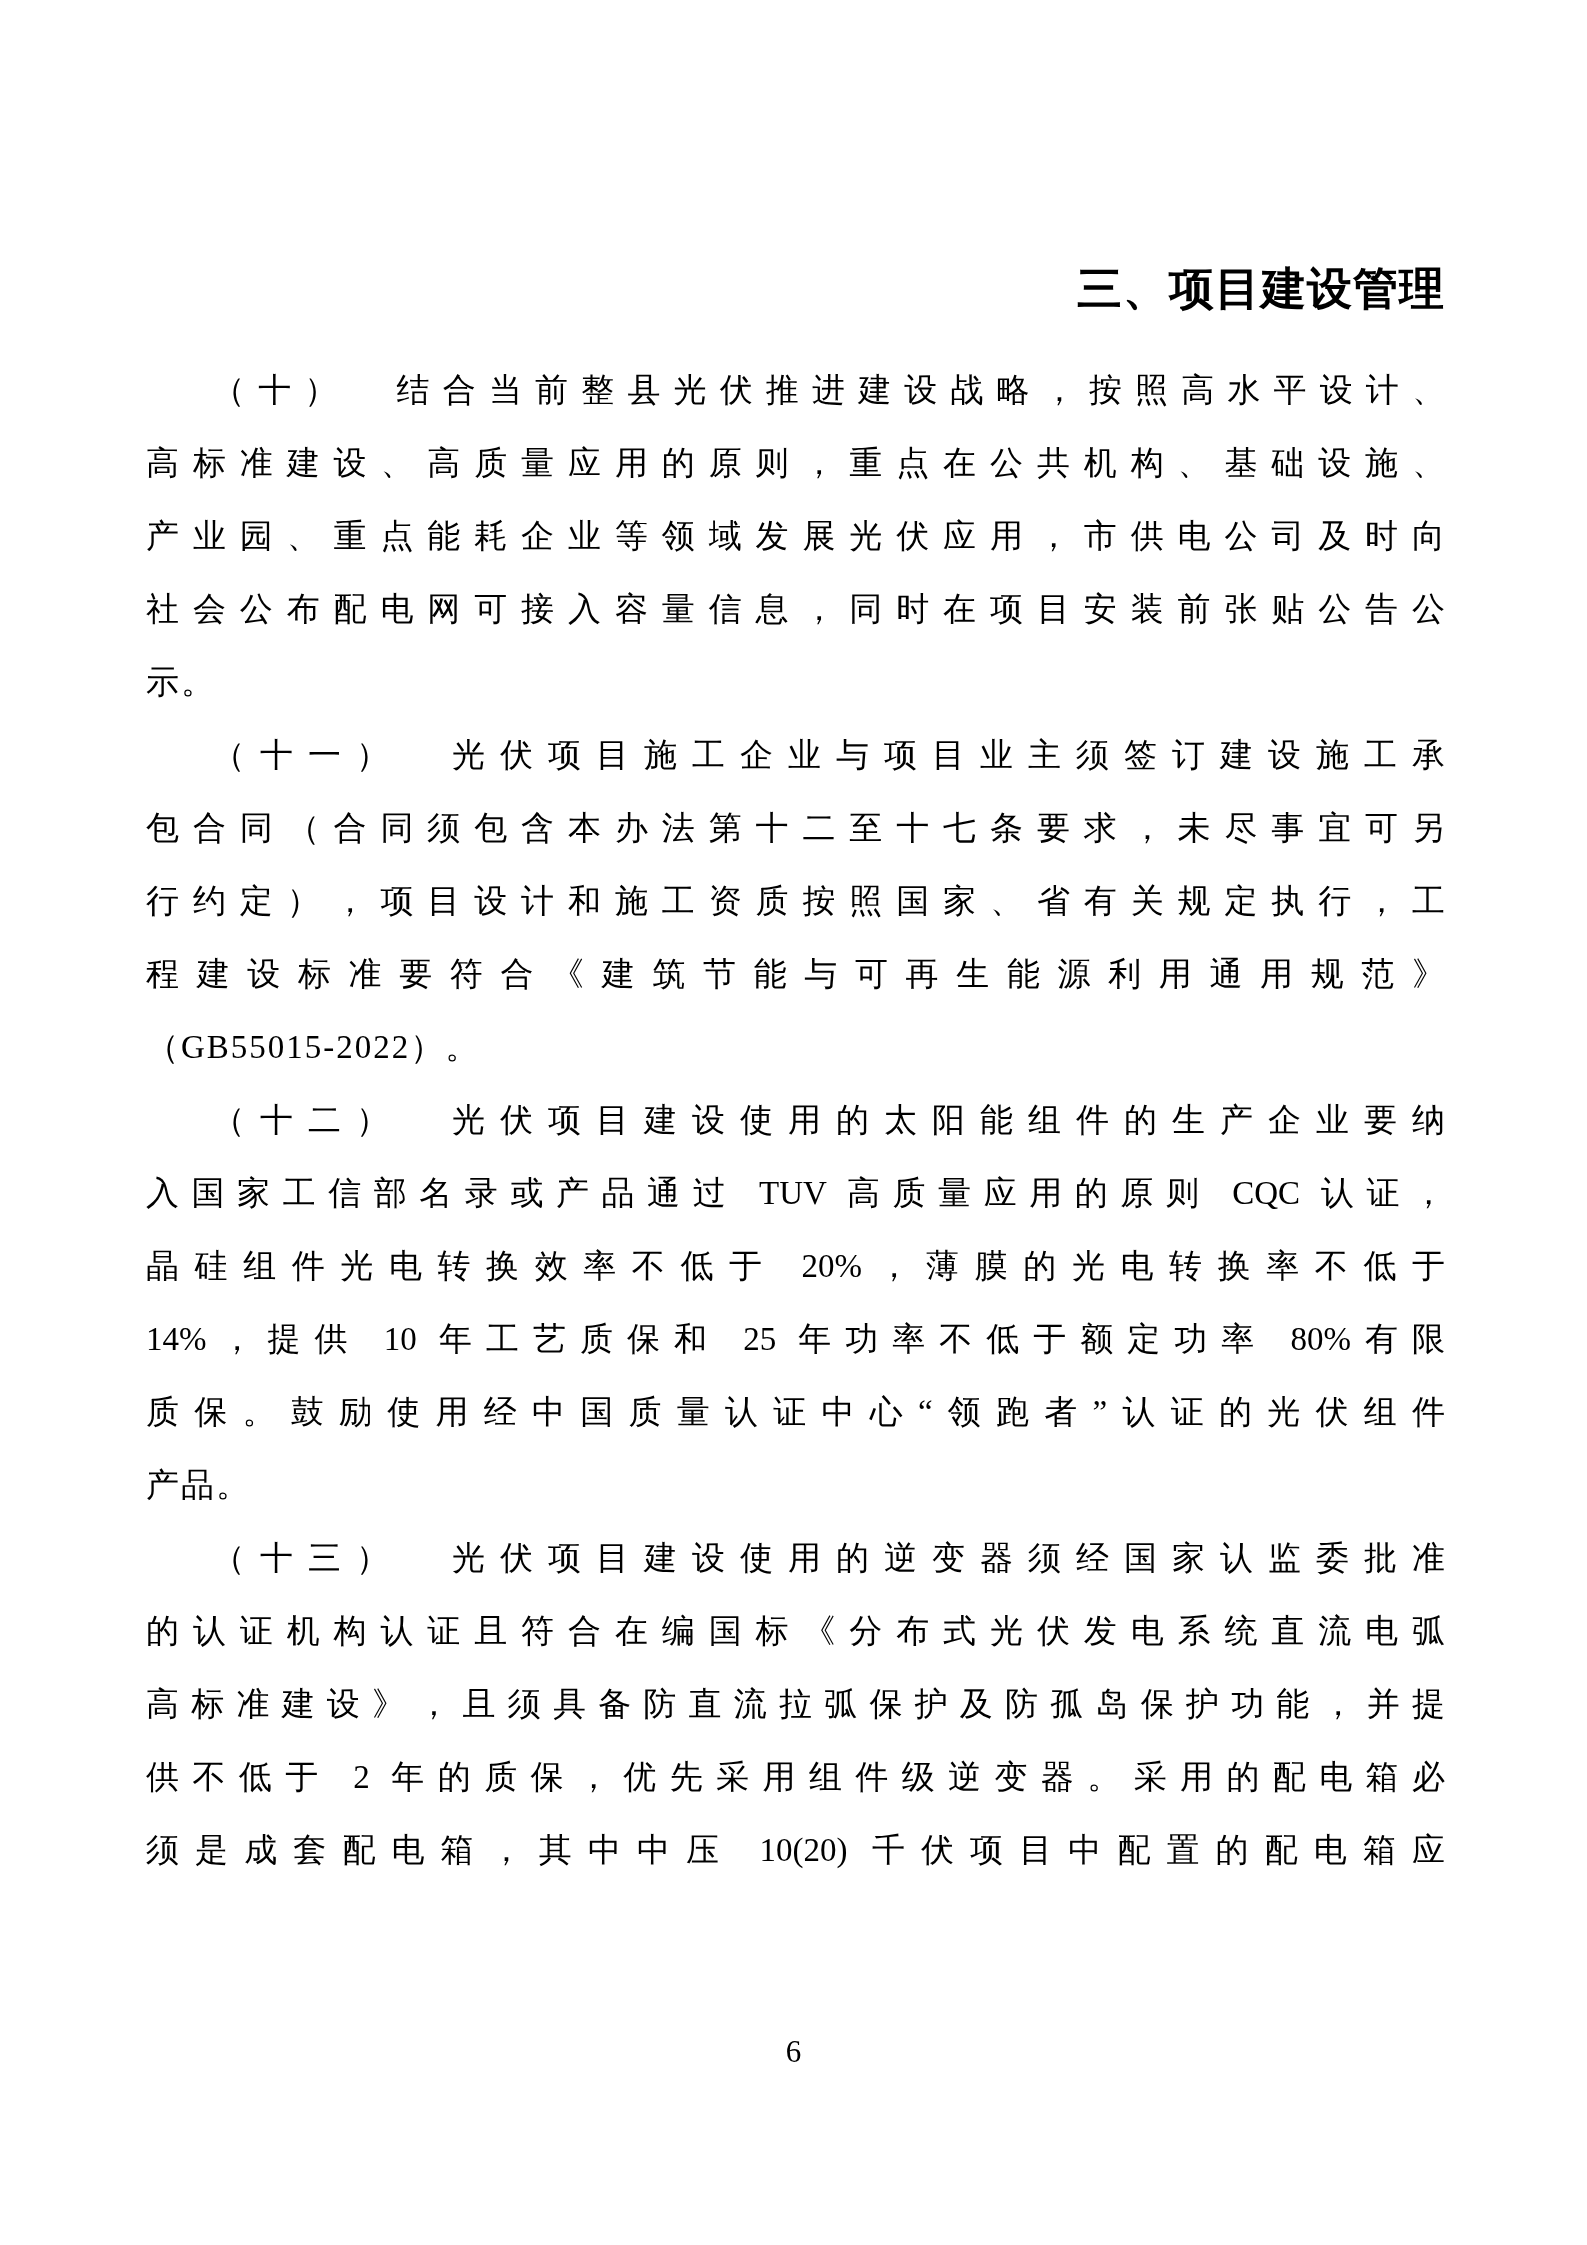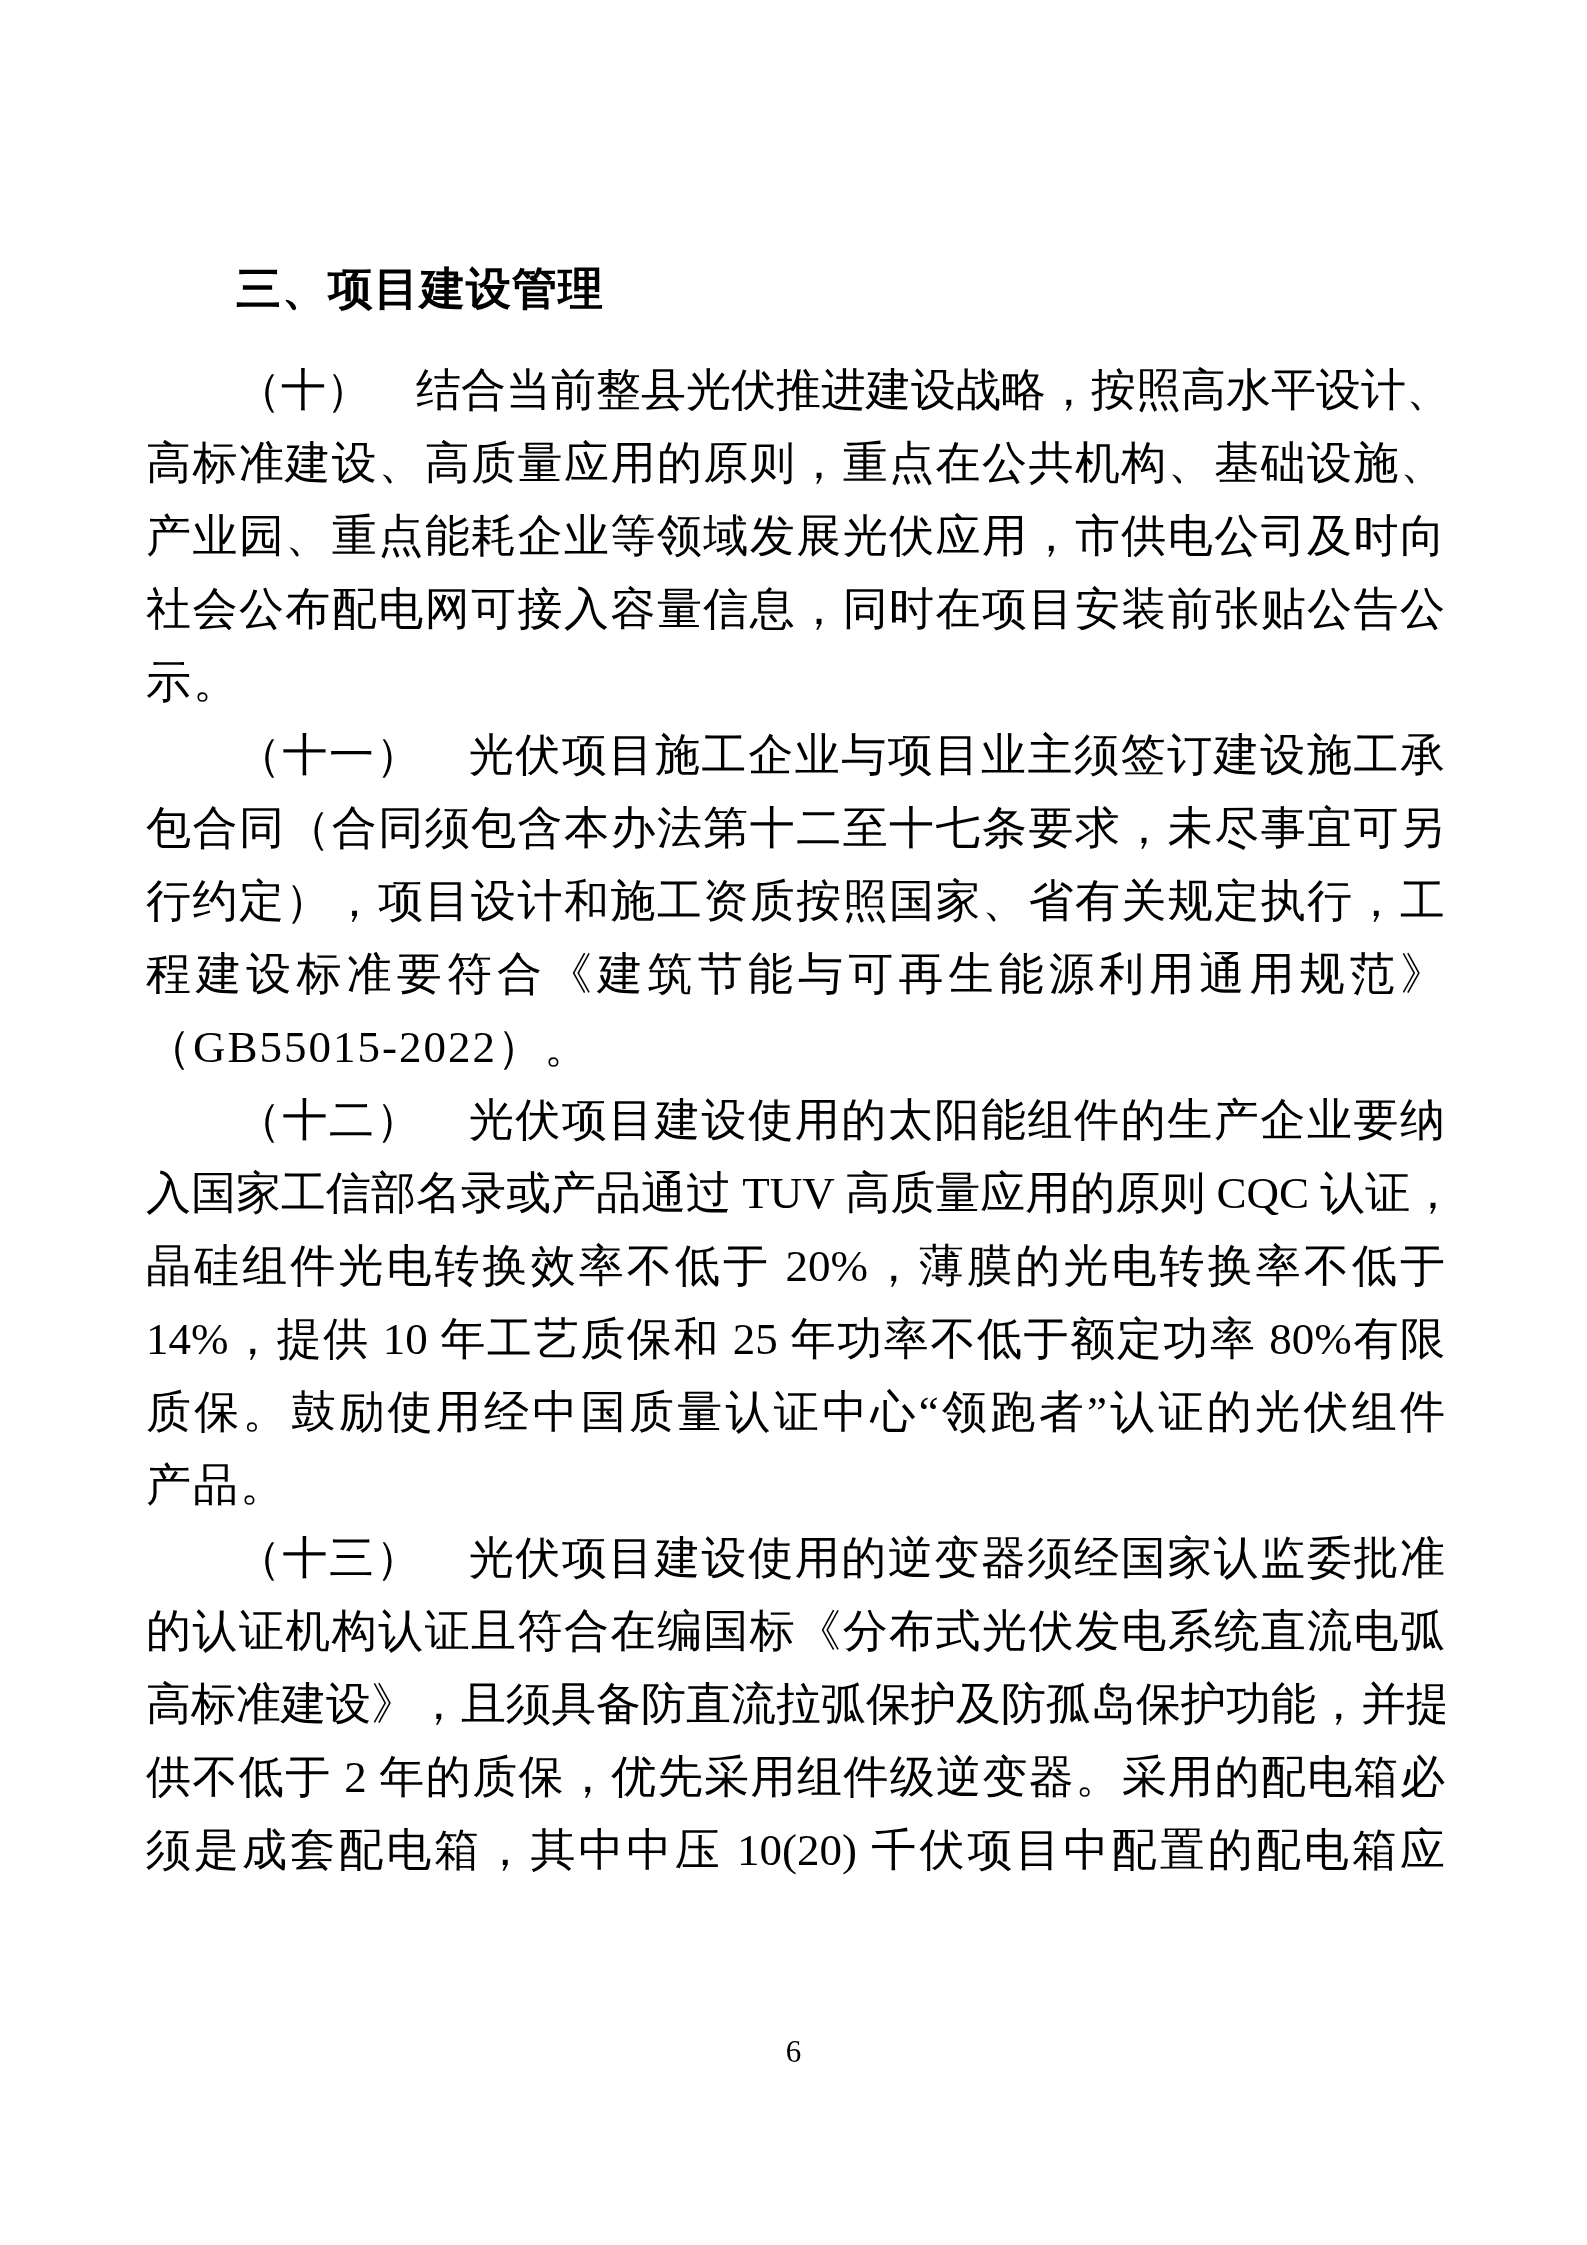--- a/index.html
+++ b/index.html
@@ -23,24 +23,25 @@
   }
   .doc-heading {
     font-family: "Liberation Sans", "DejaVu Sans", sans-serif;
     font-weight: bold;
     font-size: 45px;
     line-height: 73px;
     text-indent: 2em;
     letter-spacing: 1px;
     margin-bottom: 29px;
     white-space: nowrap;
+    text-align: right;
   }
   .paragraph { }
   .line {
-    font-size: 45px;
+    font-size: 33px;
     line-height: 73px;
     height: 73px;
     text-align: justify;
     text-align-last: justify;
     -moz-text-align-last: justify;
     overflow: hidden;
     white-space: nowrap;
     font-family: Liberation Serif, serif;
   }
   .line.first { text-indent: 2em; }

